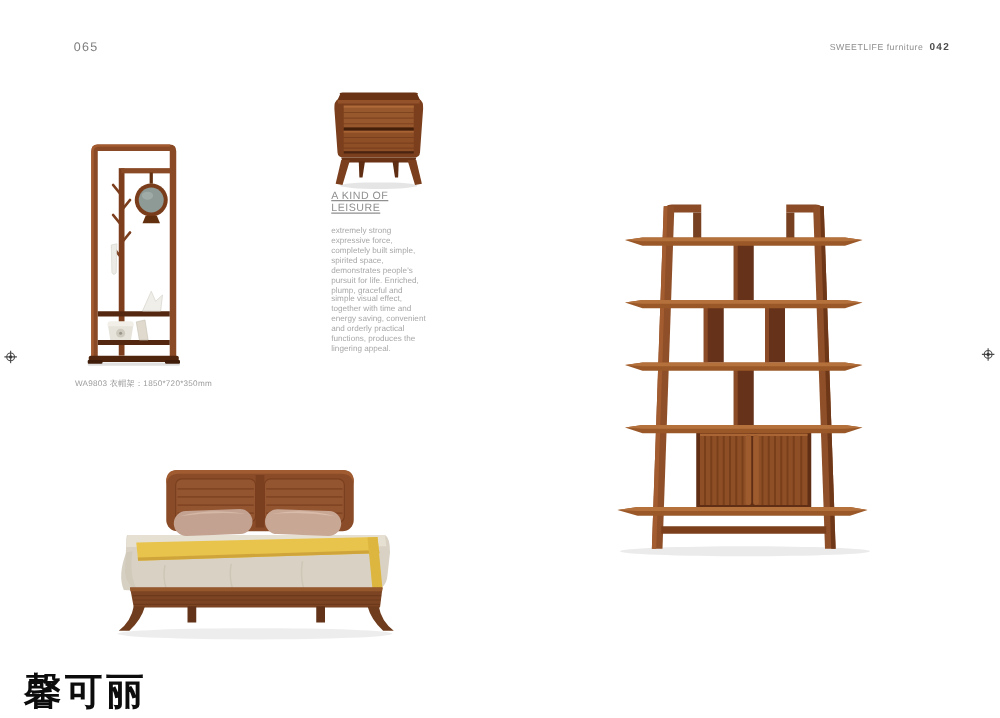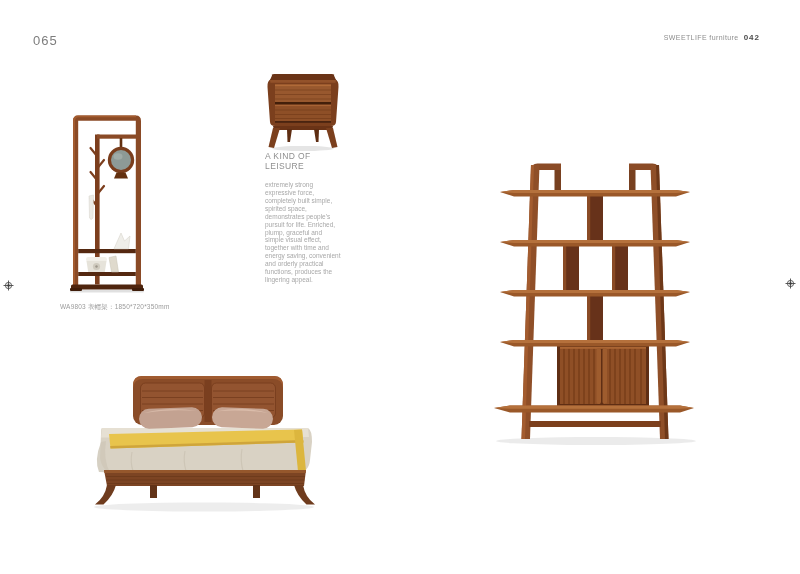--- a/index.html
+++ b/index.html
@@ -6,28 +6,28 @@
   html,body { width:800px; height:574px; }
   body {
     background:#ffffff;
     font-family:"Liberation Sans", sans-serif;
     position:relative;
     overflow:hidden;
   }
   .spread { position:absolute; left:0; top:0; width:800px; height:574px; background:#ffffff; }
   .pos { position:absolute; }
 
-  .pagenum-left { left:33px; top:33px; font-size:13px; color:#7d7d7d; letter-spacing:1px; }
+  .pagenum-left { left:59px; top:33px; font-size:10px; color:#7d7d7d; letter-spacing:1px; }
   .header-right { right:40px; top:33px; font-size:7px; color:#8e8e8e; letter-spacing:0.4px; white-space:nowrap; }
   .header-right .num { font-size:8px; color:#4b4b4b; font-weight:bold; margin-left:5px; letter-spacing:1px; }
 
   .caption { left:60px; top:303px; font-size:6.5px; color:#9b9b9b; letter-spacing:0.2px; white-space:nowrap; }
 
   .article { left:265px; top:151px; width:80px; }
-  .article-title { font-size:8.5px; color:#8f8f8f; letter-spacing:0.4px; font-weight:normal; }
+  .article-title { font-size:8.5px; color:#8f8f8f; letter-spacing:0.4px; font-weight:normal;text-decoration:underline; }
   .article-body { margin-top:10px; width:76px; font-size:6.5px; line-height:1.22; color:#a8a8a8; }
 
   .brand { left:19px; top:533px; font-size:30px; font-weight:900; color:#0c0c0c; letter-spacing:3px; font-family:"DejaVu Sans", sans-serif; }
 
   .regmark { width:11px; height:11px; }
   .regmark-left { left:3px; top:280px; }
   .regmark-right { left:785px; top:278px; }
 
   .fig-coatrack  { left:70px;  top:110px; width:74px;  height:185px; }
   .fig-nightstand{ left:262px; top:72px;  width:82px;  height:80px;  }
@@ -245,14 +245,15 @@
             <line x1="17" y1="111.5" x2="214" y2="111.5"></line>
         </g>
         <path d="M17,113 Q15,125 5,132.5 L13.5,132.5 Q23,124 26,113 Z" fill="#6f3c1e"></path>
         <path d="M213,113 Q215,125 225,132.5 L216.5,132.5 Q207,124 204,113 Z" fill="#6f3c1e"></path>
         <rect x="60" y="113" width="7" height="13" fill="#623318"></rect>
         <rect x="163" y="113" width="7" height="13" fill="#623318"></rect>
       </g>
     </svg>
   </div>
 
+  <div class="pos brand">馨可丽</div>
 
 </div>
 
 </body></html>

